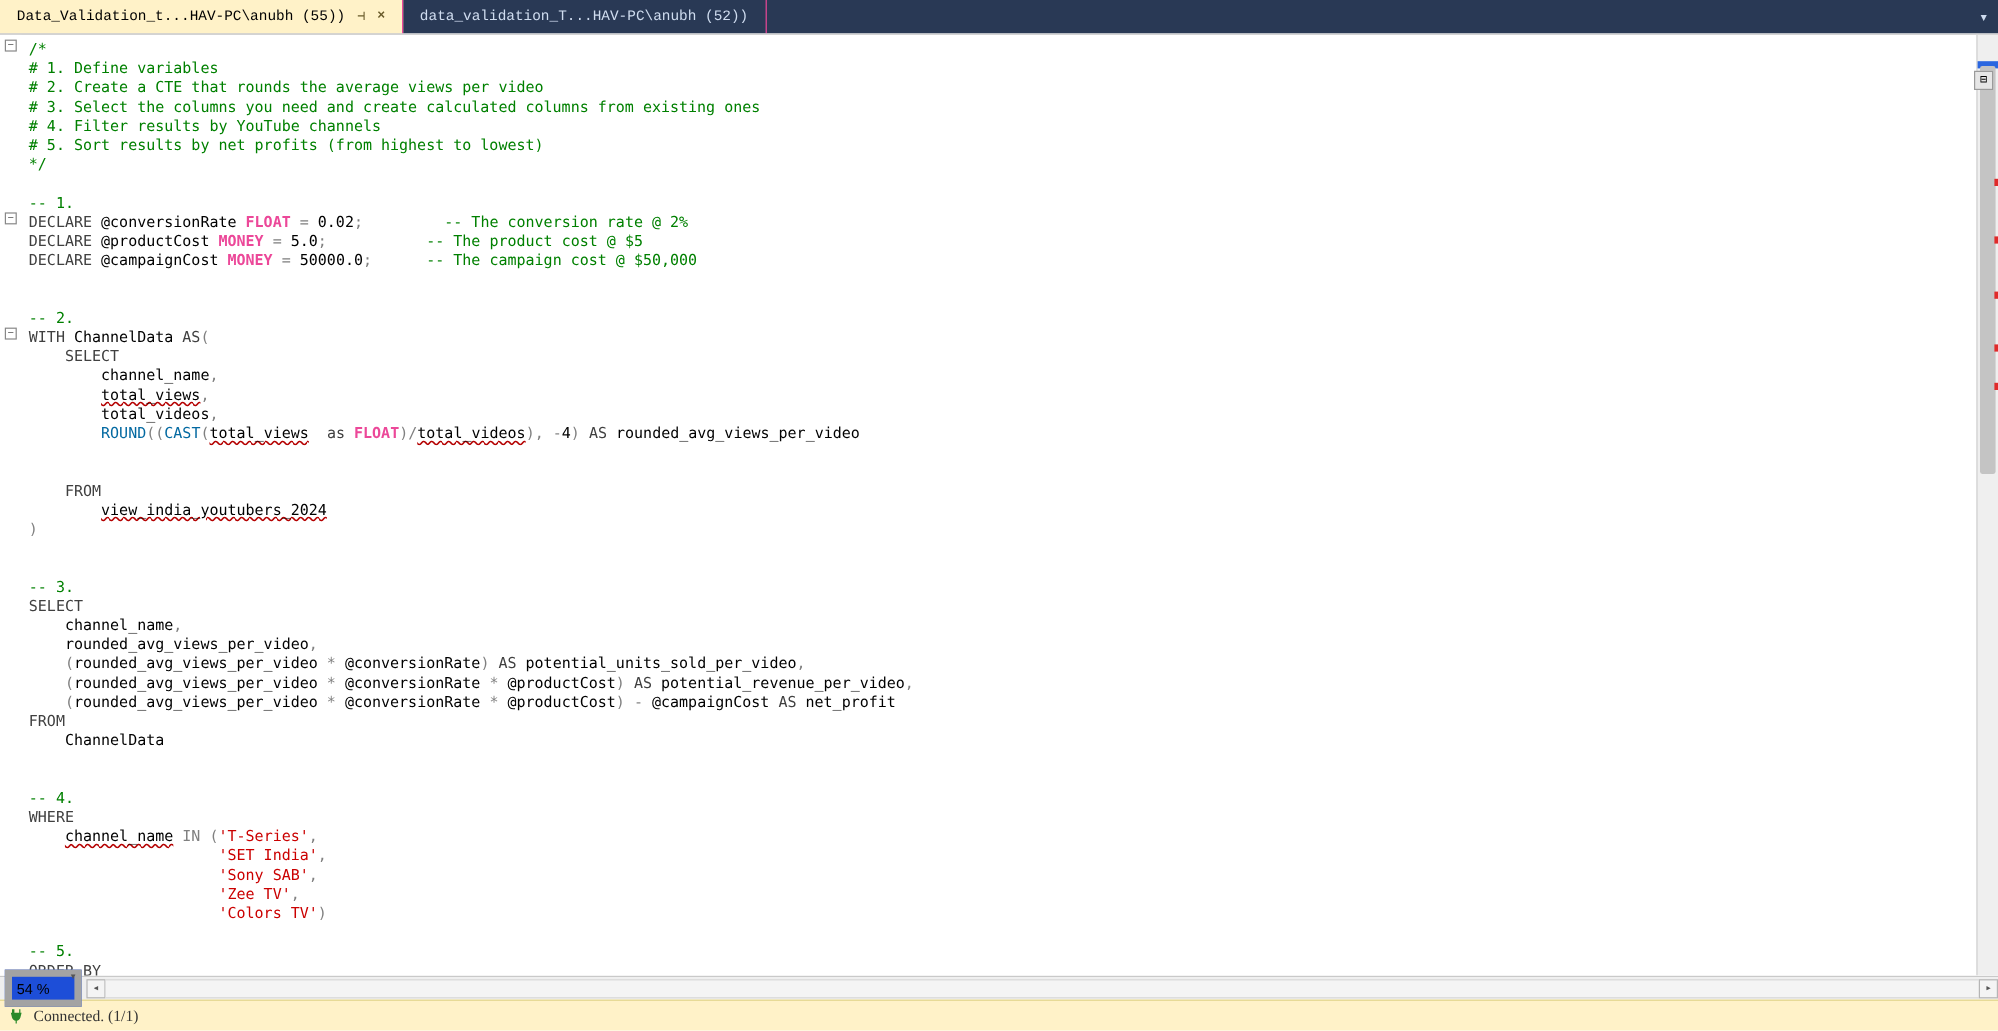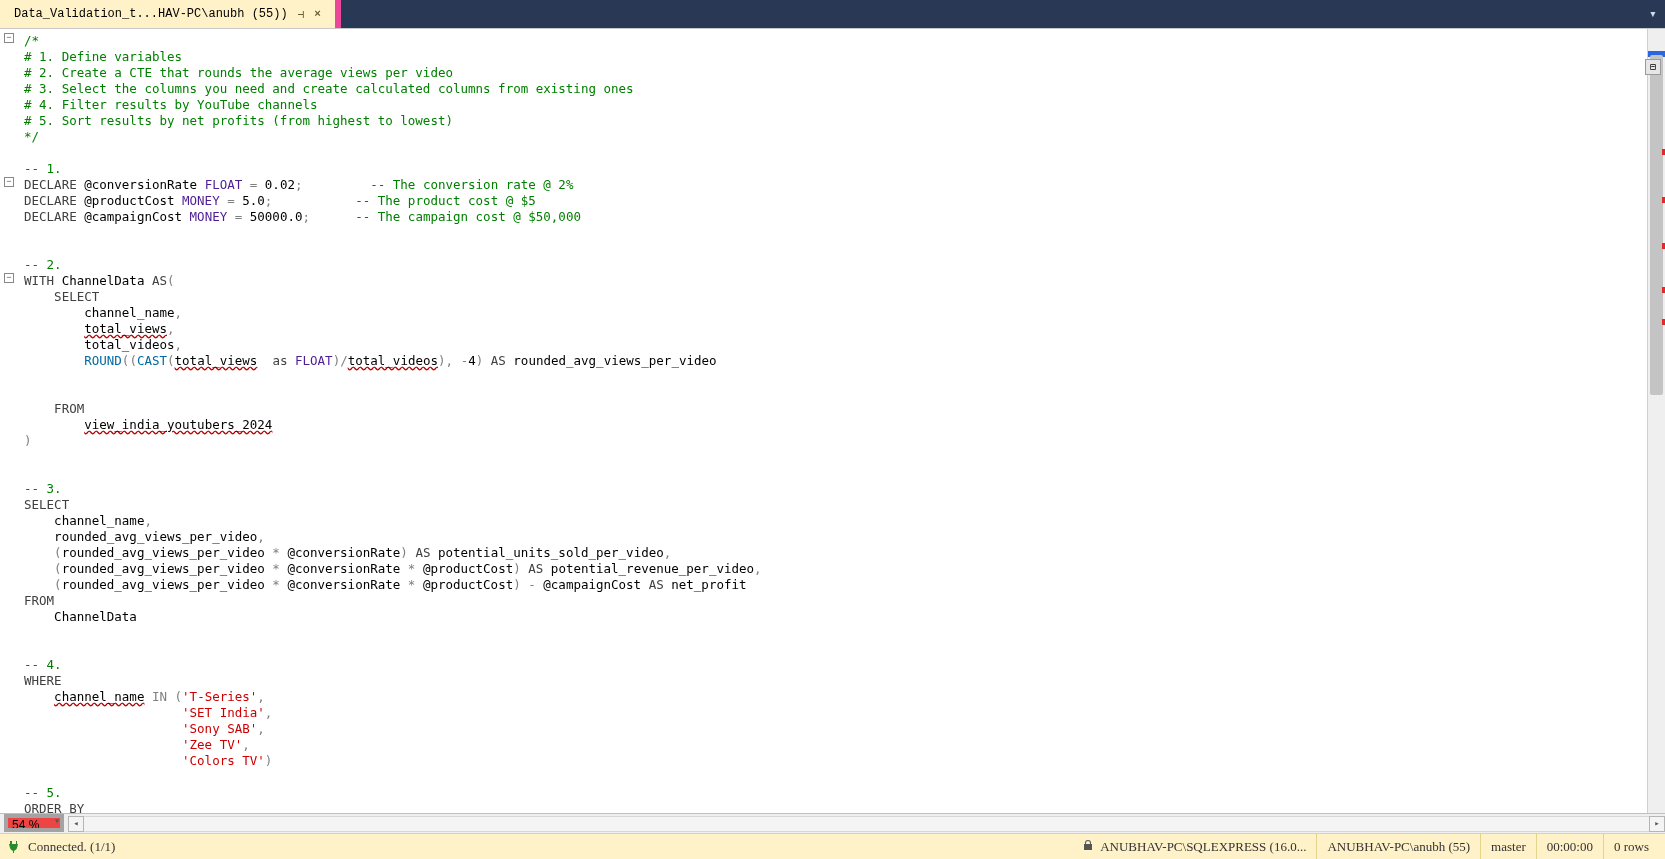--- a/index.html
+++ b/index.html
@@ -21,21 +21,21 @@
     align-items: stretch;
     position: relative;
   }
   .tab {
     display: flex;
     align-items: center;
     padding: 0 14px;
     font-size: 12px;
     color: #cfdcef;
     cursor: pointer;
-    border-right: 6px solid #ec4899;
+    border-right: 1px solid #ec4899;
     min-width: 290px;
     justify-content: flex-start;
   }
   .tab.active {
     background: #fff2c8;
     color: #000;
     font-weight: 400;
   }
   .tab .pin-icon, .tab .close-icon {
     margin-left: 10px;
@@ -71,21 +71,21 @@
     flex: 1;
     padding: 4px 4px 4px 6px;
     white-space: pre;
     line-height: 16px;
     font-size: 12.5px;
     color: #000;
     overflow: hidden;
   }
   .code-area .c-comment { color: #008000; }
   .code-area .c-keyword { color: #404040; }
-  .code-area .c-type    { color: #4c1d95; }
+  .code-area .c-type    { color: #ec4899; font-weight: bold; }
   .code-area .c-gray    { color: #808080; }
   .code-area .c-string  { color: #cb0000; }
   .code-area .c-func    { color: #0369a1; }
   .code-area .c-ul      { text-decoration: underline; text-decoration-style: wavy; text-decoration-color: #b40000; }
 
   .collapse-box {
     position: absolute;
     left: 4px;
     width: 10px;
     height: 10px;
@@ -141,24 +141,24 @@
     height: 20px;
     background: #efefef;
     border-top: 1px solid #c0c0c0;
     display: flex;
     align-items: center;
     font-size: 12px;
   }
   .zoom-select {
     font-family: 'Segoe UI', sans-serif;
     font-size: 12px;
-    border: 4px solid #a3a3a3;
-    height: 18px;
+    border: 6px solid #a3a3a3;
+    height: 31px;
     padding: 0 20px 0 4px;
-    background: #ef4444;
+    background: #1d4ed8;
     appearance: none;
     min-width: 56px;
   }
   .zoom-wrap { position: relative; margin-left: 4px; }
   .zoom-wrap::after {
     content: "▾";
     position: absolute;
     right: 4px; top: 1px;
     font-size: 10px;
     color: #555;
@@ -210,20 +210,23 @@
   .lock-icon { margin-right: 6px; color: #444; }
 </style>
 </head>
 <body>
 
 <div class="tabbar" id="tabbar">
     <div class="tab active">
       <span>Data_Validation_t...HAV-PC\anubh (55))</span>
       <span class="pin-icon">⊣</span>
       <span class="close-icon">×</span>
+    </div>
+    <div class="tab">
+      <span>data_validation_T...HAV-PC\anubh (52))</span>
     </div>
     <div class="tab-overflow">▾</div>
   </div>
 
 <div class="editor-wrap">
   <div class="gutter">
     <div class="collapse-box" style="top:4px;">−</div>
     <div class="collapse-box" style="top:148px;">−</div>
     <div class="collapse-box" style="top:244px;">−</div>
   </div>
@@ -306,35 +309,13 @@
 
 <div class="statusbar">
   <div class="left">
     <span class="plug-icon">
       <svg width="16" height="16" viewBox="0 0 16 16">
         <path d="M6 2v3h4V2h1v3h1l-1 4c-.4 1.6-1.8 2.5-3 2.7V14H7v-2.3c-1.2-.2-2.6-1.1-3-2.7L3 5h1V2h1z" fill="#2a8a2a"></path>
       </svg>
     </span>
     <span>Connected. (1/1)</span>
   </div>
-  <div class="right">
-    <div class="status-cell first">
-      <span class="lock-icon">
-        <svg width="12" height="12" viewBox="0 0 12 12">
-            <path d="M3 5V4a3 3 0 016 0v1h1v6H2V5h1zm1 0h4V4a2 2 0 10-4 0v1z" fill="#555"></path>
-          </svg>
-      </span>
-      <span>ANUBHAV-PC\SQLEXPRESS (16.0...</span>
-    </div>
-    <div class="status-cell">
-        <span>ANUBHAV-PC\anubh (55)</span>
-      </div>
-    <div class="status-cell">
-        <span>master</span>
-      </div>
-    <div class="status-cell">
-        <span>00:00:00</span>
-      </div>
-    <div class="status-cell">
-        <span>0 rows</span>
-      </div>
-  </div>
 </div>
 
 </body></html>

